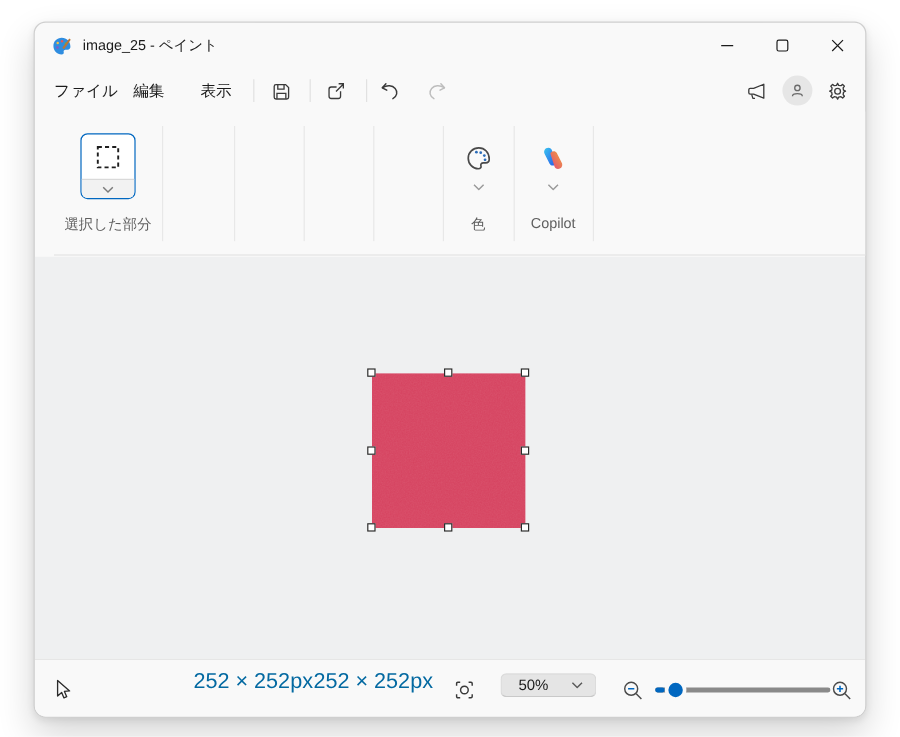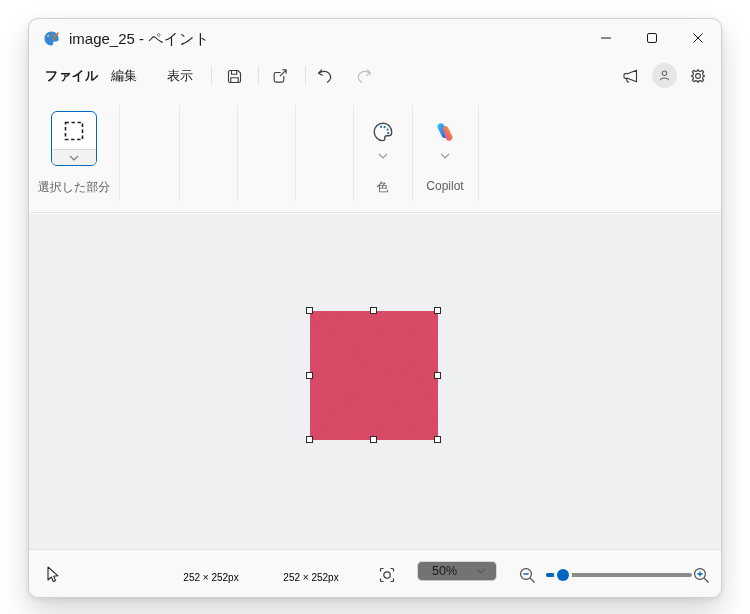--- a/index.html
+++ b/index.html
@@ -7,37 +7,37 @@
     font-family:"Liberation Sans","DejaVu Sans",sans-serif; }
   .stage { position:relative; width:750px; height:614px; background:#fff; }
 
   .window { position:absolute; left:28px; top:18px; width:694px; height:580px;
     background:#f9f9f9; border:1px solid #cfcfcf; border-radius:10px;
     box-shadow:0 14px 30px rgba(0,0,0,.16), 0 2px 6px rgba(0,0,0,.08); overflow:hidden; }
 
   
   .titlebar { position:absolute; left:0; top:0; width:100%; height:38px; }
   .app-icon { position:absolute; left:14px; top:11px; width:17px; height:17px; }
-  .title-text { position:absolute; left:40px; top:11px; font-size:15px; color:#1b1b1b; }
+  .title-text { position:absolute; left:40px; top:11px; font-size:12px; color:#1b1b1b; }
   .win-btn { position:absolute; top:0; width:46px; height:38px; display:flex;
     align-items:center; justify-content:center; cursor:default; }
   .win-btn.min { right:92px; } .win-btn.max { right:46px; } .win-btn.close { right:0; }
 
   
   .menubar { position:absolute; left:0; top:38px; width:100%; height:36px; }
   .menu-item { position:absolute; top:7px; height:24px; line-height:24px;
     font-size:13px; color:#1b1b1b; padding:0 10px; border-radius:5px; }
   .mb-sep { position:absolute; top:9px; width:1px; height:19px; background:#e1e1e1; }
   .mb-icon { position:absolute; top:7px; width:26px; height:24px; display:flex;
     align-items:center; justify-content:center; border-radius:5px; }
   .avatar { position:absolute; top:6px; width:25px; height:25px; border-radius:50%;
     background:#e6e6e6; display:flex; align-items:center; justify-content:center; }
 
   
-  .toolbar { position:absolute; left:0; top:74px; width:100%; height:120px;
+  .toolbar { position:absolute; left:16px; top:74px; width:100%; height:120px;
     border-bottom:1px solid #e3e3e3; background:#f9f9f9; }
   .tb-sep { position:absolute; top:12px; width:1px; height:96px; background:#e8e8e8; }
   .tb-group { position:absolute; top:0; height:120px; text-align:center; }
   .tb-ico { position:absolute; left:0; right:0; top:26px; height:26px;
     display:flex; align-items:center; justify-content:center; }
   .tb-chev { position:absolute; left:0; right:0; top:56px; height:14px;
     display:flex; align-items:center; justify-content:center; }
   .tb-label { position:absolute; left:0; right:0; top:86px; font-size:12px; color:#5f5f5f; white-space:nowrap; }
   .sel-btn { position:absolute; left:50%; transform:translateX(-50%); top:18px; width:46px; height:55px;
     border:1px solid #0067c0; border-radius:6px; background:#ffffff; overflow:hidden; }
@@ -48,24 +48,24 @@
   
   .workarea { position:absolute; left:0; top:195px; width:100%; height:335px; background:#eff0f1; }
   .selection { position:absolute; left:281px; top:97px; width:128px; height:129px; }
   .selection svg.fill { position:absolute; left:0; top:0; }
   .handle { position:absolute; width:7px; height:7px; background:#ffffff;
     border:1px solid #2b2b2b; }
 
   
   .statusbar { position:absolute; left:0; top:530px; width:100%; height:50px;
     background:#f9f9f9; border-top:1px solid #e6e6e6; }
-  .sb-text { position:absolute; top:22px; font-size:10px; color:#000000; white-space:nowrap; }
+  .sb-text { position:absolute; top:7px; font-size:18px; color:#0369a1; white-space:nowrap; }
   .sb-icon { position:absolute; display:flex; align-items:center; justify-content:center; }
   .zoom-select { position:absolute; left:388px; top:11px; width:80px; height:20px;
-    background:#737373; border:1px solid #d9d9d9; border-bottom-color:#c9c9c9; border-radius:5px;
+    background:#e5e5e5; border:1px solid #d9d9d9; border-bottom-color:#c9c9c9; border-radius:5px;
     display:flex; align-items:center; }
   .zoom-select .val { font-size:12.5px; color:#1b1b1b; margin-left:14px; flex:1; }
   .zoom-select .chev { margin-right:10px; display:flex; }
   .slider { position:absolute; left:517px; top:23px; width:146px; height:4px;
     background:#8a8a8a; border-radius:2px; }
   .slider .fillseg { position:absolute; left:0; top:0; height:4px; width:8px;
     background:#0067c0; border-radius:2px; }
   .slider .knob { position:absolute; left:8px; top:-7px; width:18px; height:18px;
     border-radius:50%; background:#f9f9f9; display:flex; align-items:center; justify-content:center; }
   .slider .knob::after { content:""; width:12px; height:12px; border-radius:50%; background:#0067c0; }
@@ -98,21 +98,21 @@
           </svg>
       </div>
       <div class="win-btn close">
         <svg width="12" height="12" viewBox="0 0 12 12">
             <path d="M1.5 1.5 L10.5 10.5 M10.5 1.5 L1.5 10.5" stroke="#1b1b1b" stroke-width="1" fill="none"></path>
           </svg>
       </div>
     </div>
 
     <div class="menubar">
-      <div class="menu-item" style="left:6px;font-weight:bold;">ファイル</div>
+      <div class="menu-item" style="left:6px;">ファイル</div>
       <div class="menu-item" style="left:72px;">編集</div>
       <div class="menu-item" style="left:128px;">表示</div>
 
       <div class="mb-sep" style="left:182px;"></div>
 
       <div class="mb-icon" style="left:192px;">
         <svg width="17" height="17" viewBox="0 0 17 17" fill="none" stroke="#3a3a3a" stroke-width="1.1">
           <path d="M2.5 4 a1.5 1.5 0 0 1 1.5-1.5 h8 l2.5 2.5 v8 a1.5 1.5 0 0 1 -1.5 1.5 h-9 a1.5 1.5 0 0 1 -1.5-1.5 Z"></path>
           <path d="M5.5 2.8 v3.4 h5.2 V2.8"></path>
           <path d="M4.8 14.2 v-4.4 h7.4 v4.4"></path>

